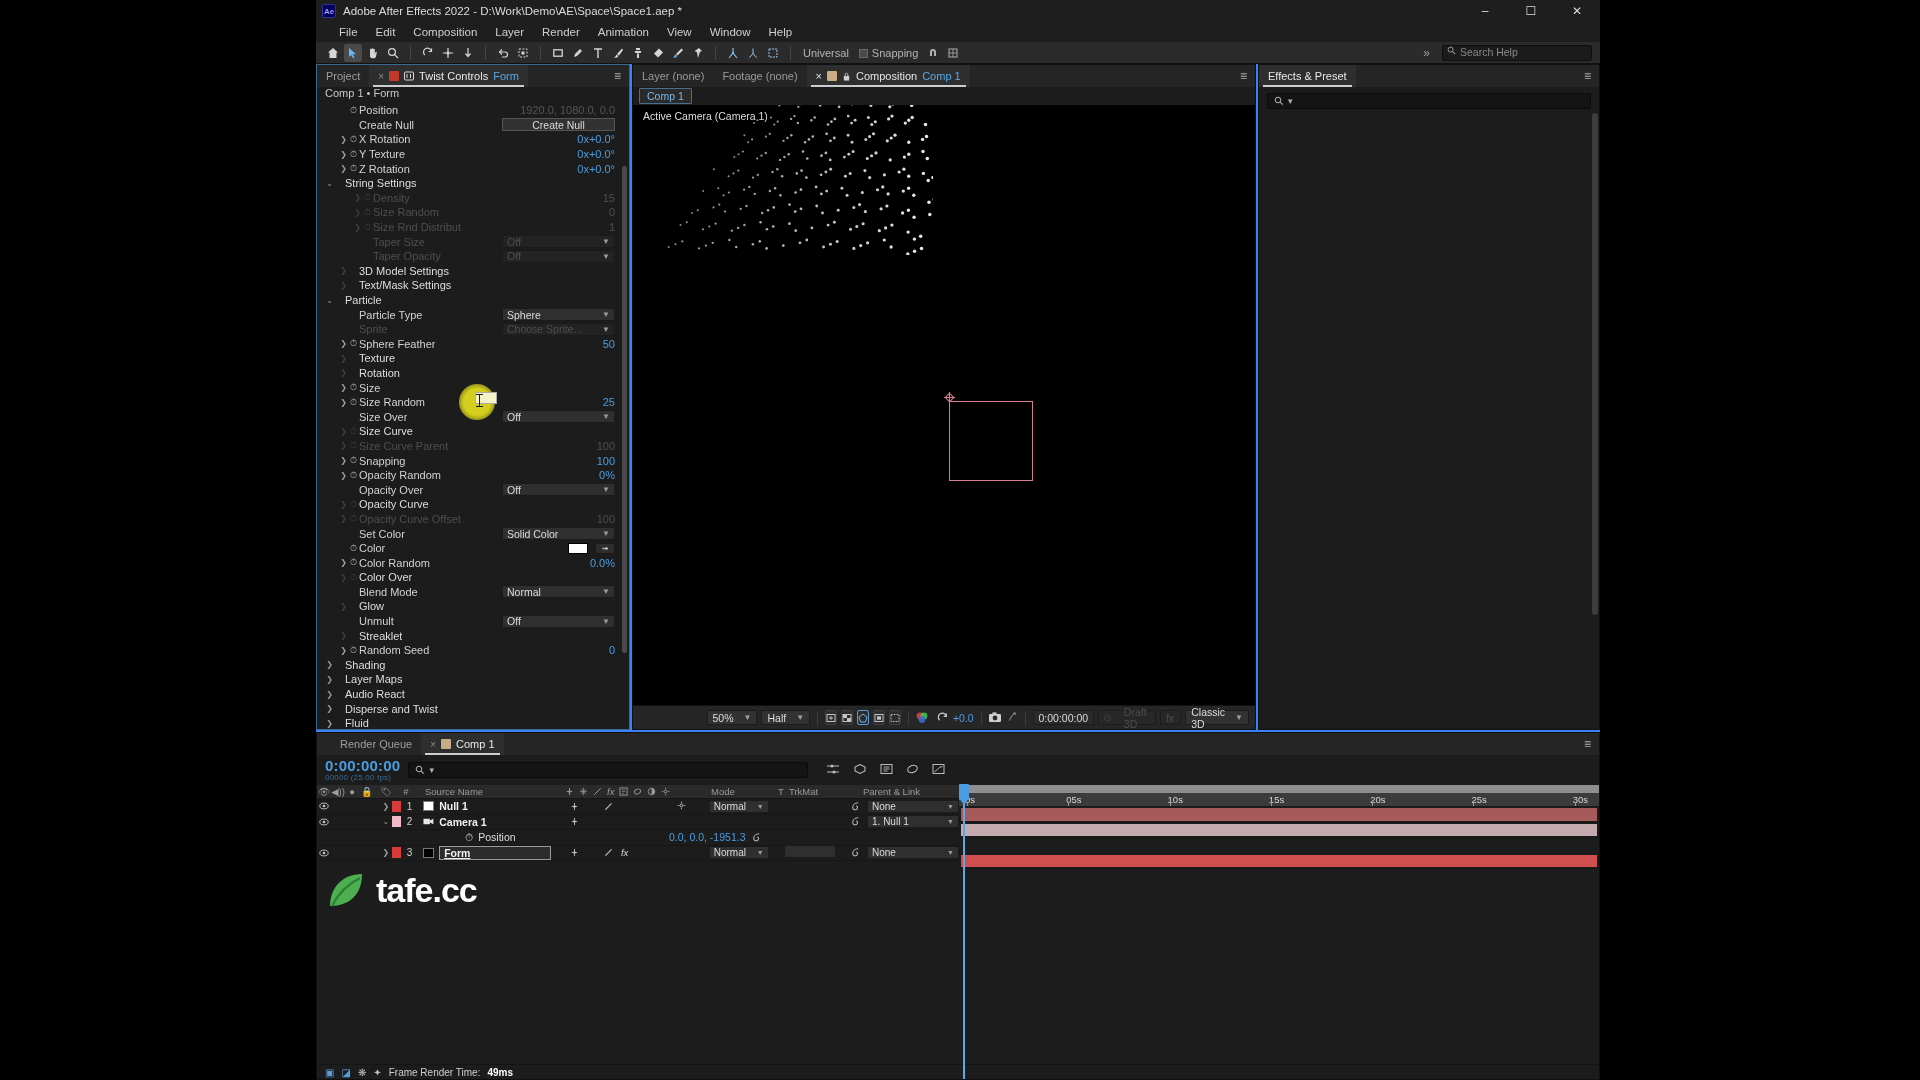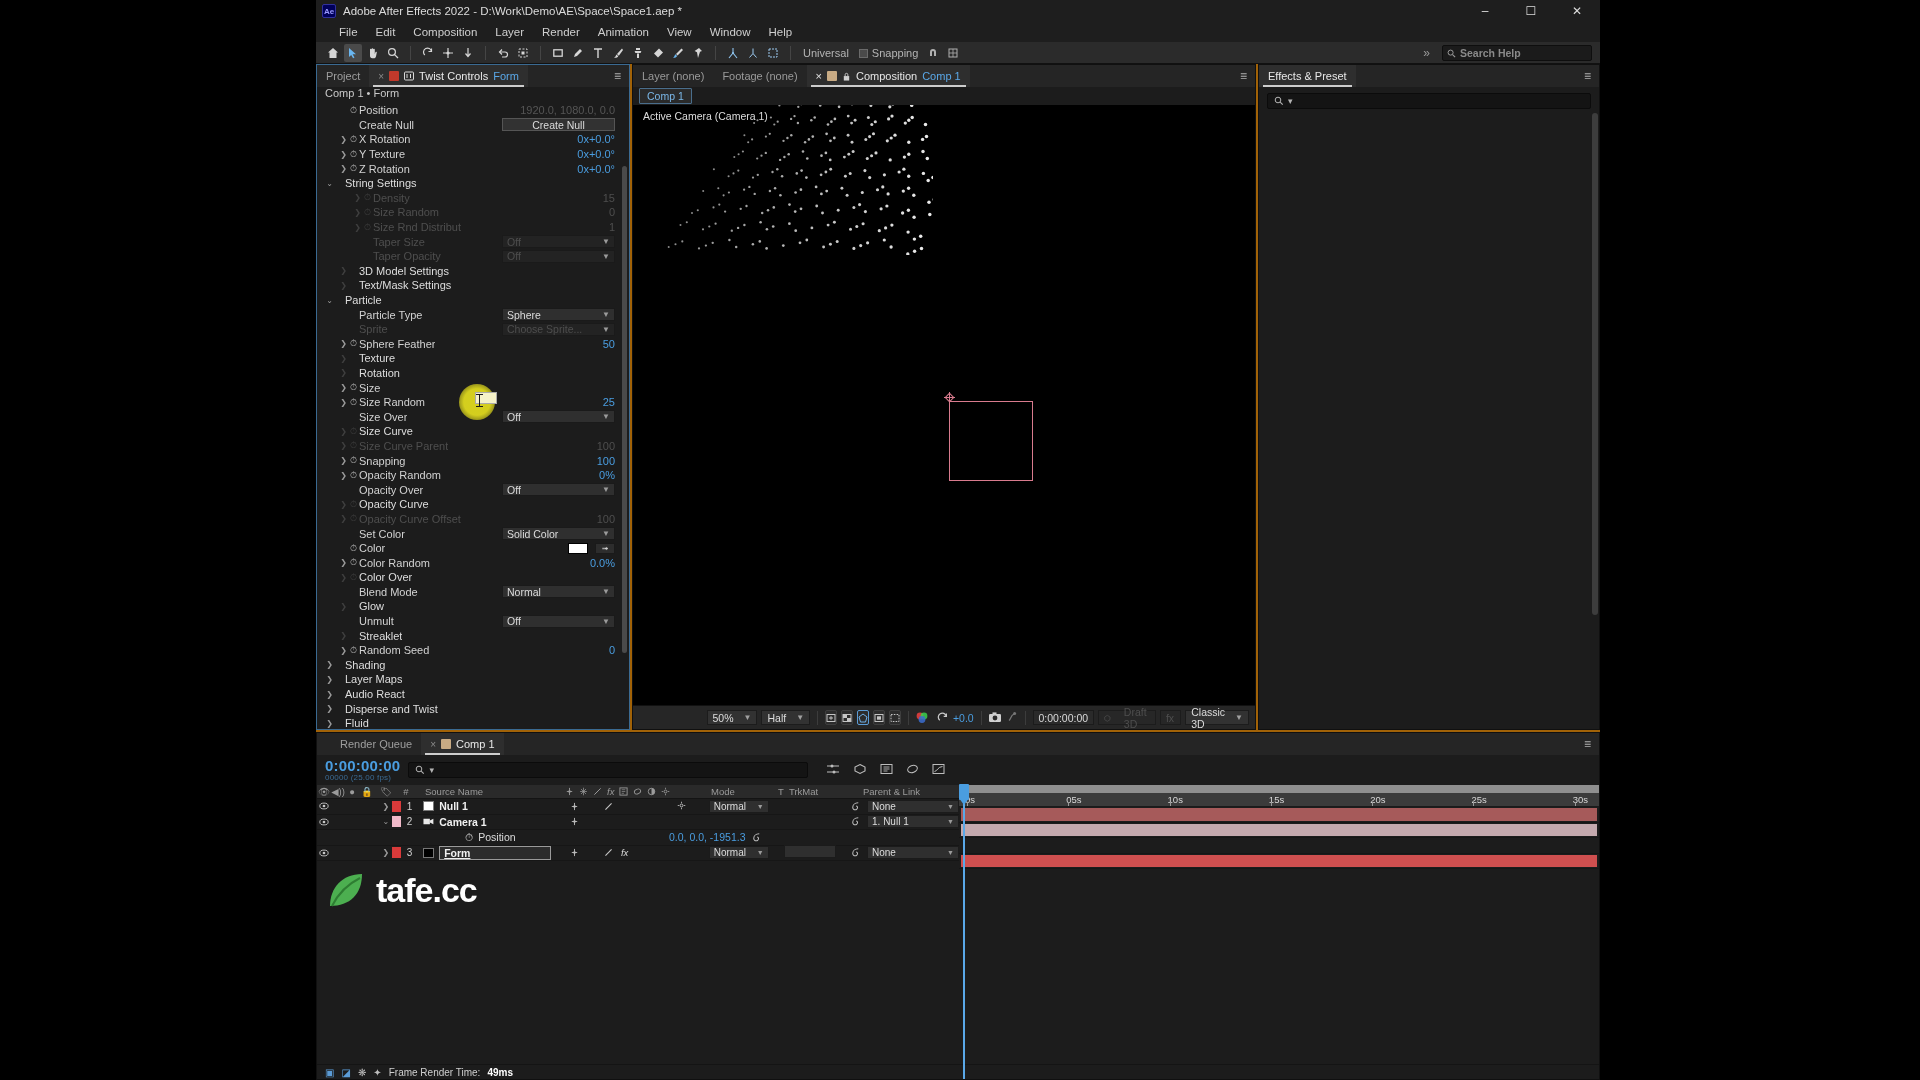--- a/index.html
+++ b/index.html
@@ -1,19 +1,19 @@
 <!DOCTYPE html>
 <html><head>
 <meta charset="utf-8">
 <style>
   * { margin:0; padding:0; box-sizing:border-box; }
   html,body { width:1920px; height:1080px; background:#000; overflow:hidden; }
   body { font-family:"Liberation Sans", sans-serif; font-size:11px; color:#c8c8c8; -webkit-font-smoothing:antialiased; }
 
-  #app { position:absolute; left:316px; top:0; width:1284px; height:1080px; background:#a16207; }
+  #app { position:absolute; left:316px; top:0; width:1284px; height:1080px; background:#3b82f6; }
 
   
   .titlebar { height:22px; background:#1e1e1e; display:flex; align-items:center; padding-left:6px; position:relative; }
   .ae-logo { width:14px; height:14px; background:#00005b; color:#9a9aff; font-size:8px; font-weight:bold;
              display:flex; align-items:center; justify-content:center; border-radius:2px; margin-right:7px;
              border:1px solid #31319c; }
   .title-text { font-size:11.5px; color:#dcdcdc; }
   .win-btns { position:absolute; right:0; top:0; height:22px; display:flex; }
   .win-btn { width:46px; height:22px; display:flex; align-items:center; justify-content:center; color:#dcdcdc; font-size:12px; }
 
@@ -25,22 +25,22 @@
   .toolbar { height:22px; background:#2b2b2b; display:flex; align-items:center; padding-left:8px; gap:2px;
              border-bottom:1px solid #111; position:relative; }
   .tool { width:18px; height:18px; display:flex; align-items:center; justify-content:center; color:#d6d6d6; font-size:11px; border-radius:2px; }
   .tool.active { background:#4a4a4a; }
   .tool svg { display:block; }
   .tsep { width:1px; height:14px; background:#454545; margin:0 6px; }
   .tbl { font-size:11px; color:#b4b4b4; padding:0 4px; }
   .tchk { width:9px; height:9px; border:1px solid #6a6a6a; background:#222; display:inline-block; margin-right:4px; vertical-align:-1px; }
   .tchk.on { background:#4a4a4a; }
   .searchbox { position:absolute; right:8px; top:3px; width:150px; height:16px; background:#1b1b1b;
-               border:1px solid #0e0e0e; border-radius:2px; display:flex; align-items:center; padding-left:4px;
-               font-size:10.5px; color:#8a8a8a;font-weight:bold; }
+               border:1px solid #0e0e0e; border-radius:2px; display:flex; padding-left:4px;
+               font-size:10.5px; color:#8a8a8a; }
   .chev-more { position:absolute; right:170px; color:#9a9a9a; font-size:12px; }
 
   
   .workspace { position:absolute; top:64px; left:0; right:0; bottom:0; }
 
   
   .panel { position:absolute; background:#1c1c1c; border:1px solid #101010; }
   .panel-tabs { height:22px; background:#252525; display:flex; align-items:stretch; }
   .ptab { display:flex; align-items:center; gap:5px; padding:0 9px; font-size:11px; color:#9e9e9e; position:relative; }
   .ptab.active { background:#2e2e2e; color:#e8e8e8; }

